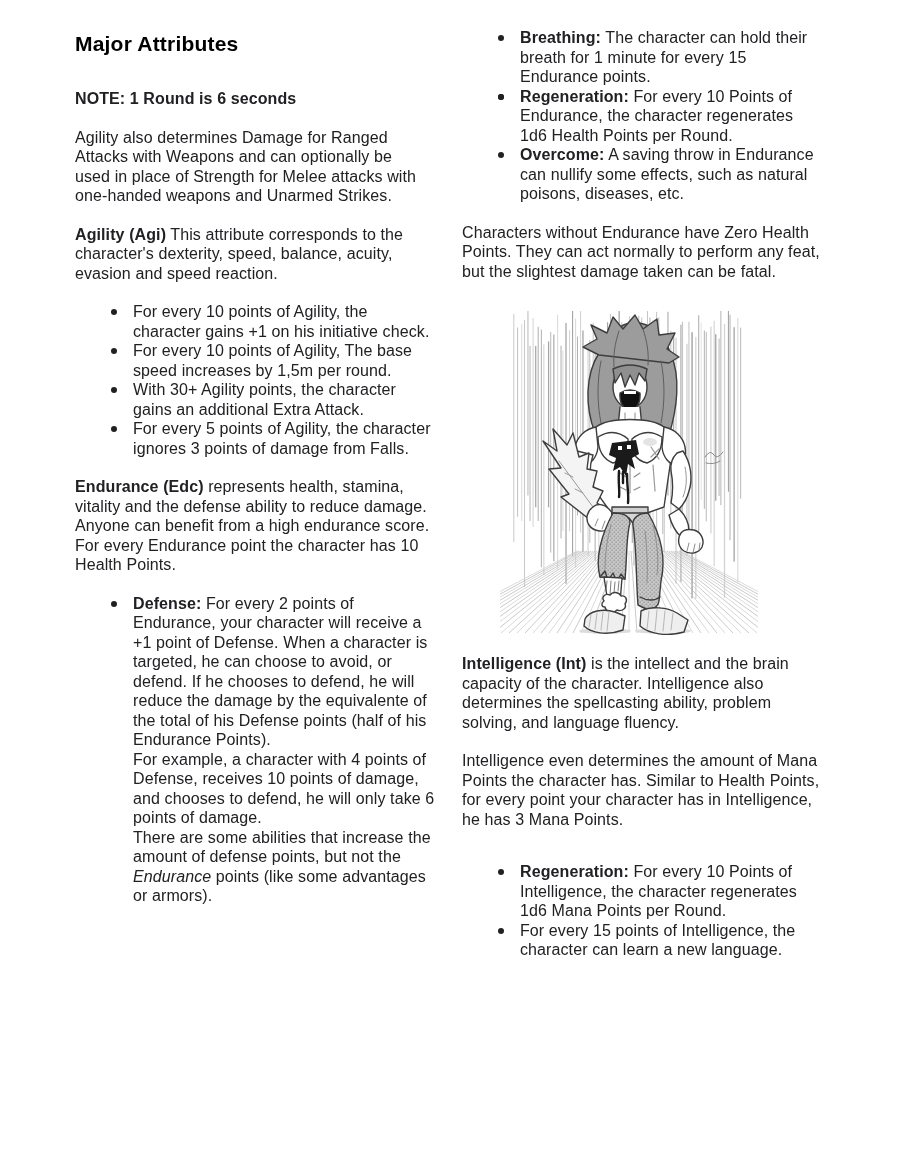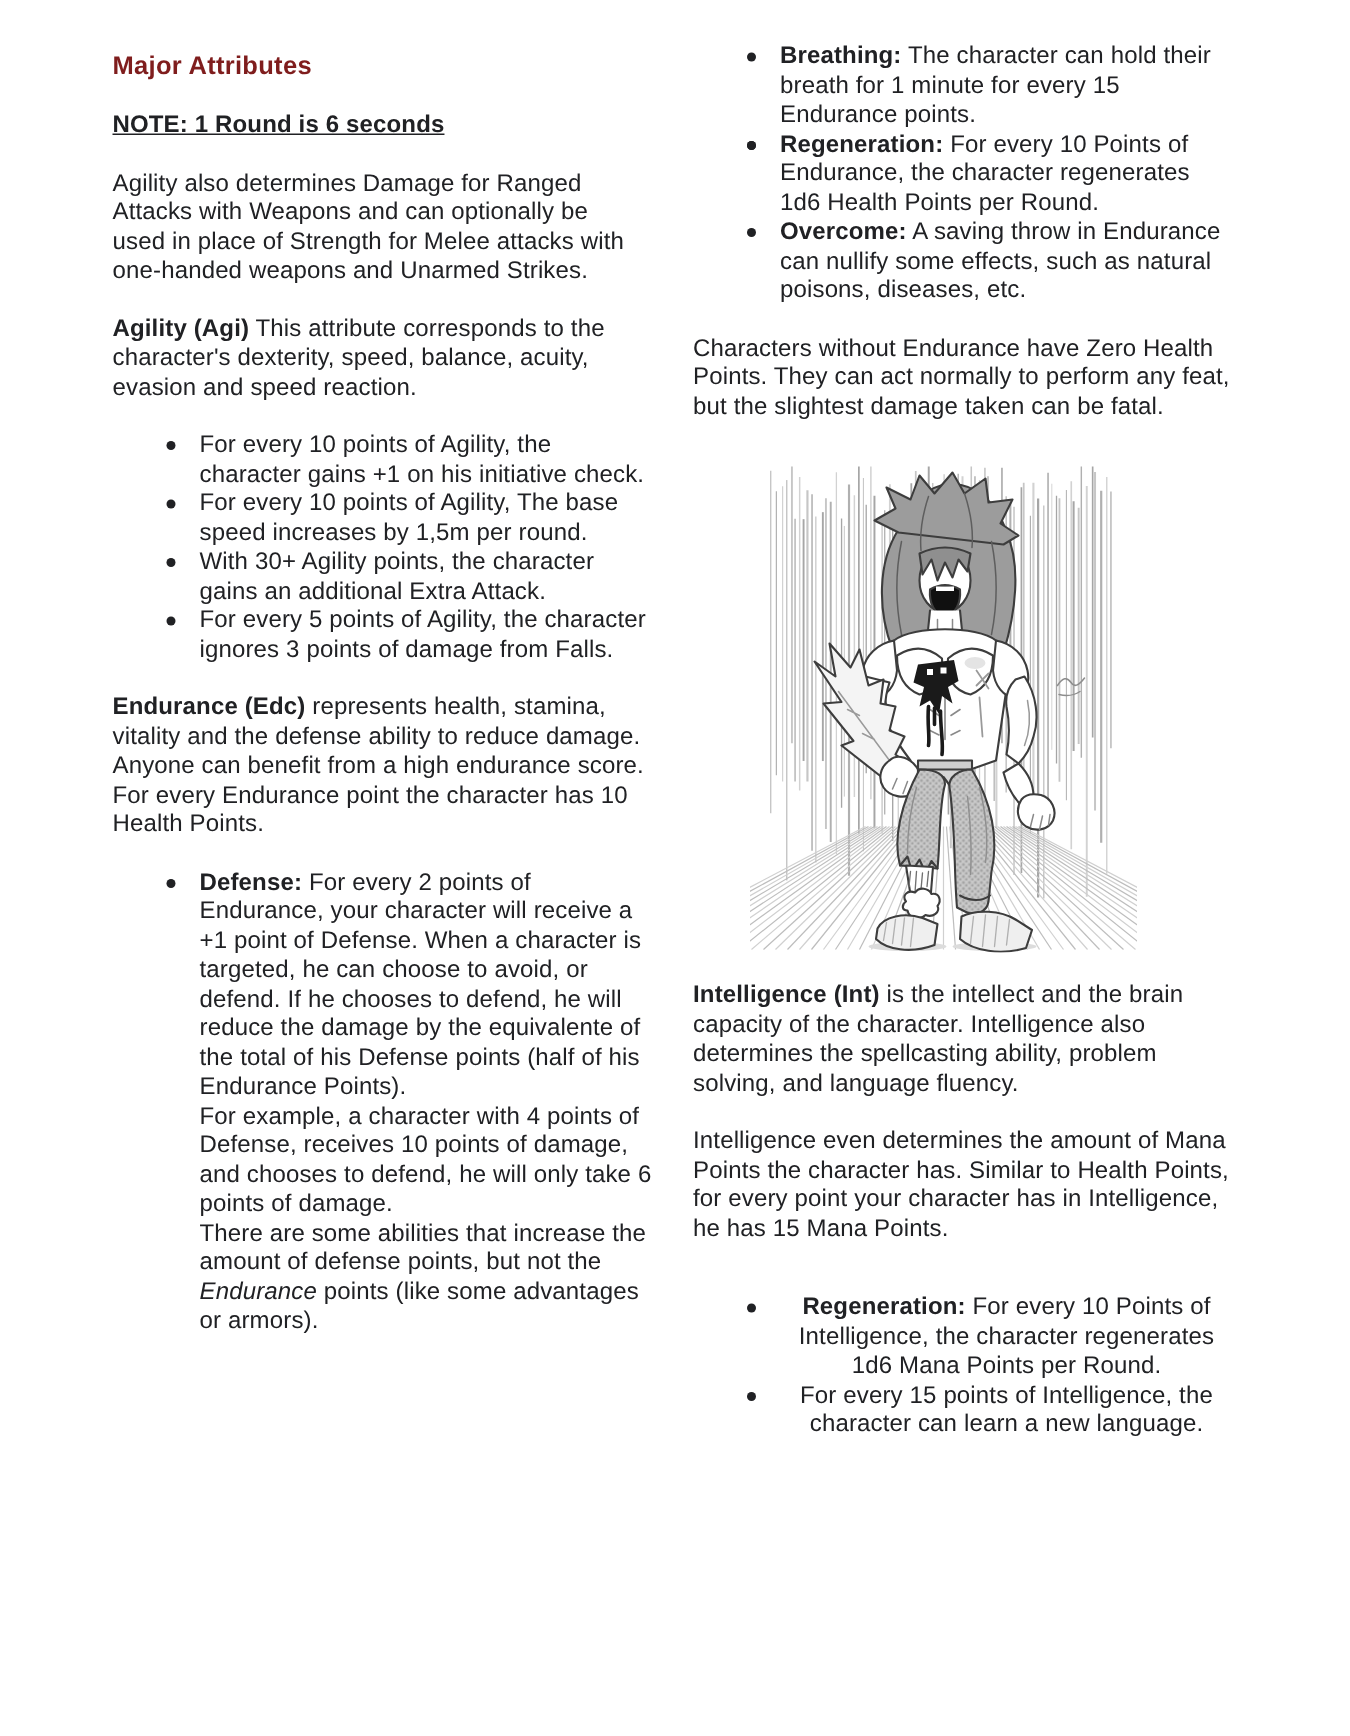--- a/index.html
+++ b/index.html
@@ -16,35 +16,35 @@
     padding: 26px 0 0 75px;
     display: flex;
     gap: 15px;
   }
   .col { flex: 0 0 auto; }
   .col-left  { width: 372px; }
   .col-right { width: 390px; }
 
   .doc-title {
     margin: 4px 0 0 0;
-    font-size: 17px;
+    font-size: 21px;
     line-height: 27px;
     font-weight: 700;
-    color: #7f1d1d;
+    color: #000000;
     letter-spacing: 0.2px;
   }
   .para {
     font-size: 16px;
     line-height: 19.5px;
     letter-spacing: 0.1px;
     margin: 19px 0 0 0;
   }
   .col-left  .para { max-width: 356px; }
   .col-right .para { max-width: 364px; }
-  .bold-block { font-weight: 700; margin-top: 17px; text-decoration: underline; }
+  .bold-block { font-weight: 700; margin-top: 32px; }
 
   .bullets { margin-top: 19px; }
   .bullets.flush-top { margin-top: 2px; }
   .li { position: relative; padding-left: 58px; }
   .li-text {
     max-width: 302px;
     font-size: 16px;
     line-height: 19.5px;
     letter-spacing: 0.1px;
   }
@@ -349,23 +349,23 @@
           <path fill="#efefef" d="M140,300 C150,295 166,296 176,302 L187,309 L183,321 C166,326 148,323 139,315 Z"></path>
           <path fill="none" stroke="#b0b0b0" stroke-width="0.9" d="M148,300 L146,318 M156,299 L154,320 M164,300 L162,320 M172,302 L170,319"></path>
 
           <path fill="none" stroke="#8d8d8d" stroke-width="1" d="M204,146 q5,-8 9,-2 q3,5 9,-3 M205,152 q8,2 14,-2"></path>
         </g>
       </svg>
     </div>
 
     <div class="para"><span class="b">Intelligence (Int)</span><span> is the intellect and the brain capacity of the character. Intelligence also determines the spellcasting ability, problem solving, and language fluency.</span></div>
 
-    <div class="para">Intelligence even determines the amount of Mana Points the character has. Similar to Health Points, for every point your character has in Intelligence, he has 15 Mana Points.</div>
-
-    <div class="bullets" style="margin-top:33px;text-align:center;">
+    <div class="para">Intelligence even determines the amount of Mana Points the character has. Similar to Health Points, for every point your character has in Intelligence, he has 3 Mana Points.</div>
+
+    <div class="bullets" style="margin-top:33px;">
       <div class="li">
         <span class="dot"></span>
         <div class="li-text"><span class="b">Regeneration:</span><span> For every 10 Points of Intelligence, the character regenerates 1d6 Mana Points per Round.</span></div>
       </div>
       <div class="li">
         <span class="dot"></span>
         <div class="li-text"><span>For every 15 points of Intelligence, the character can learn a new language.</span></div>
       </div>
     </div>
 

